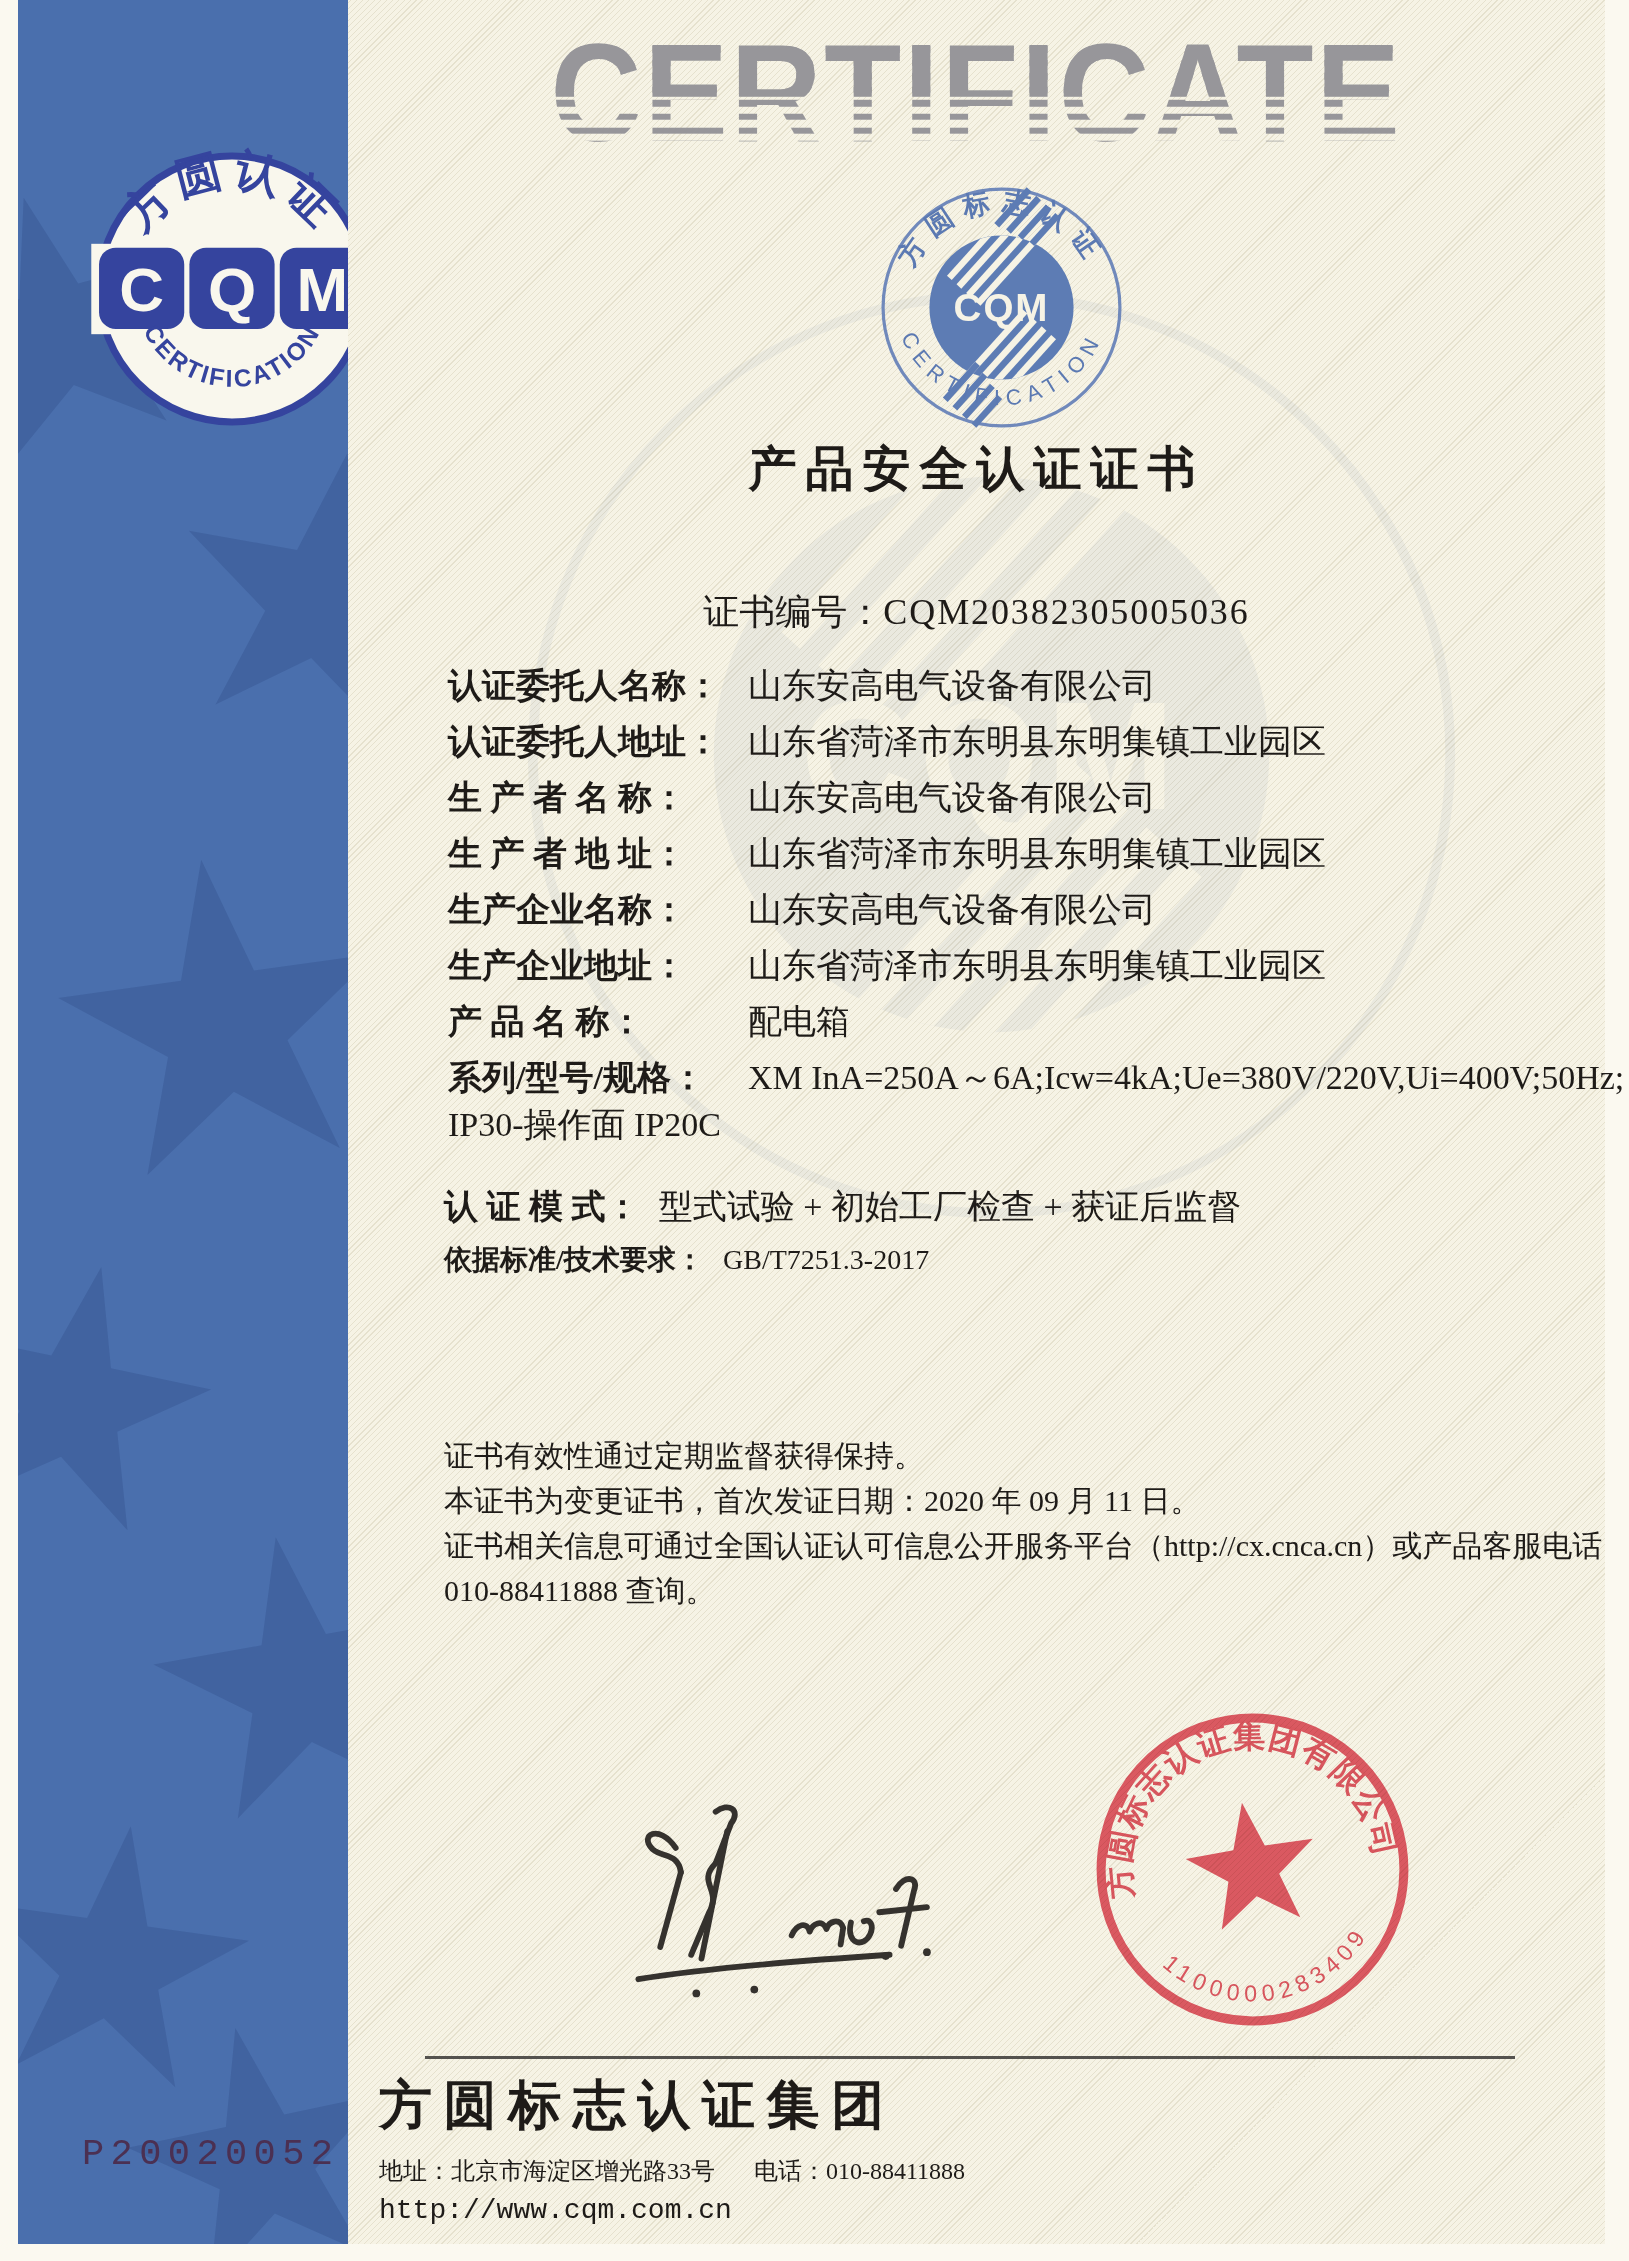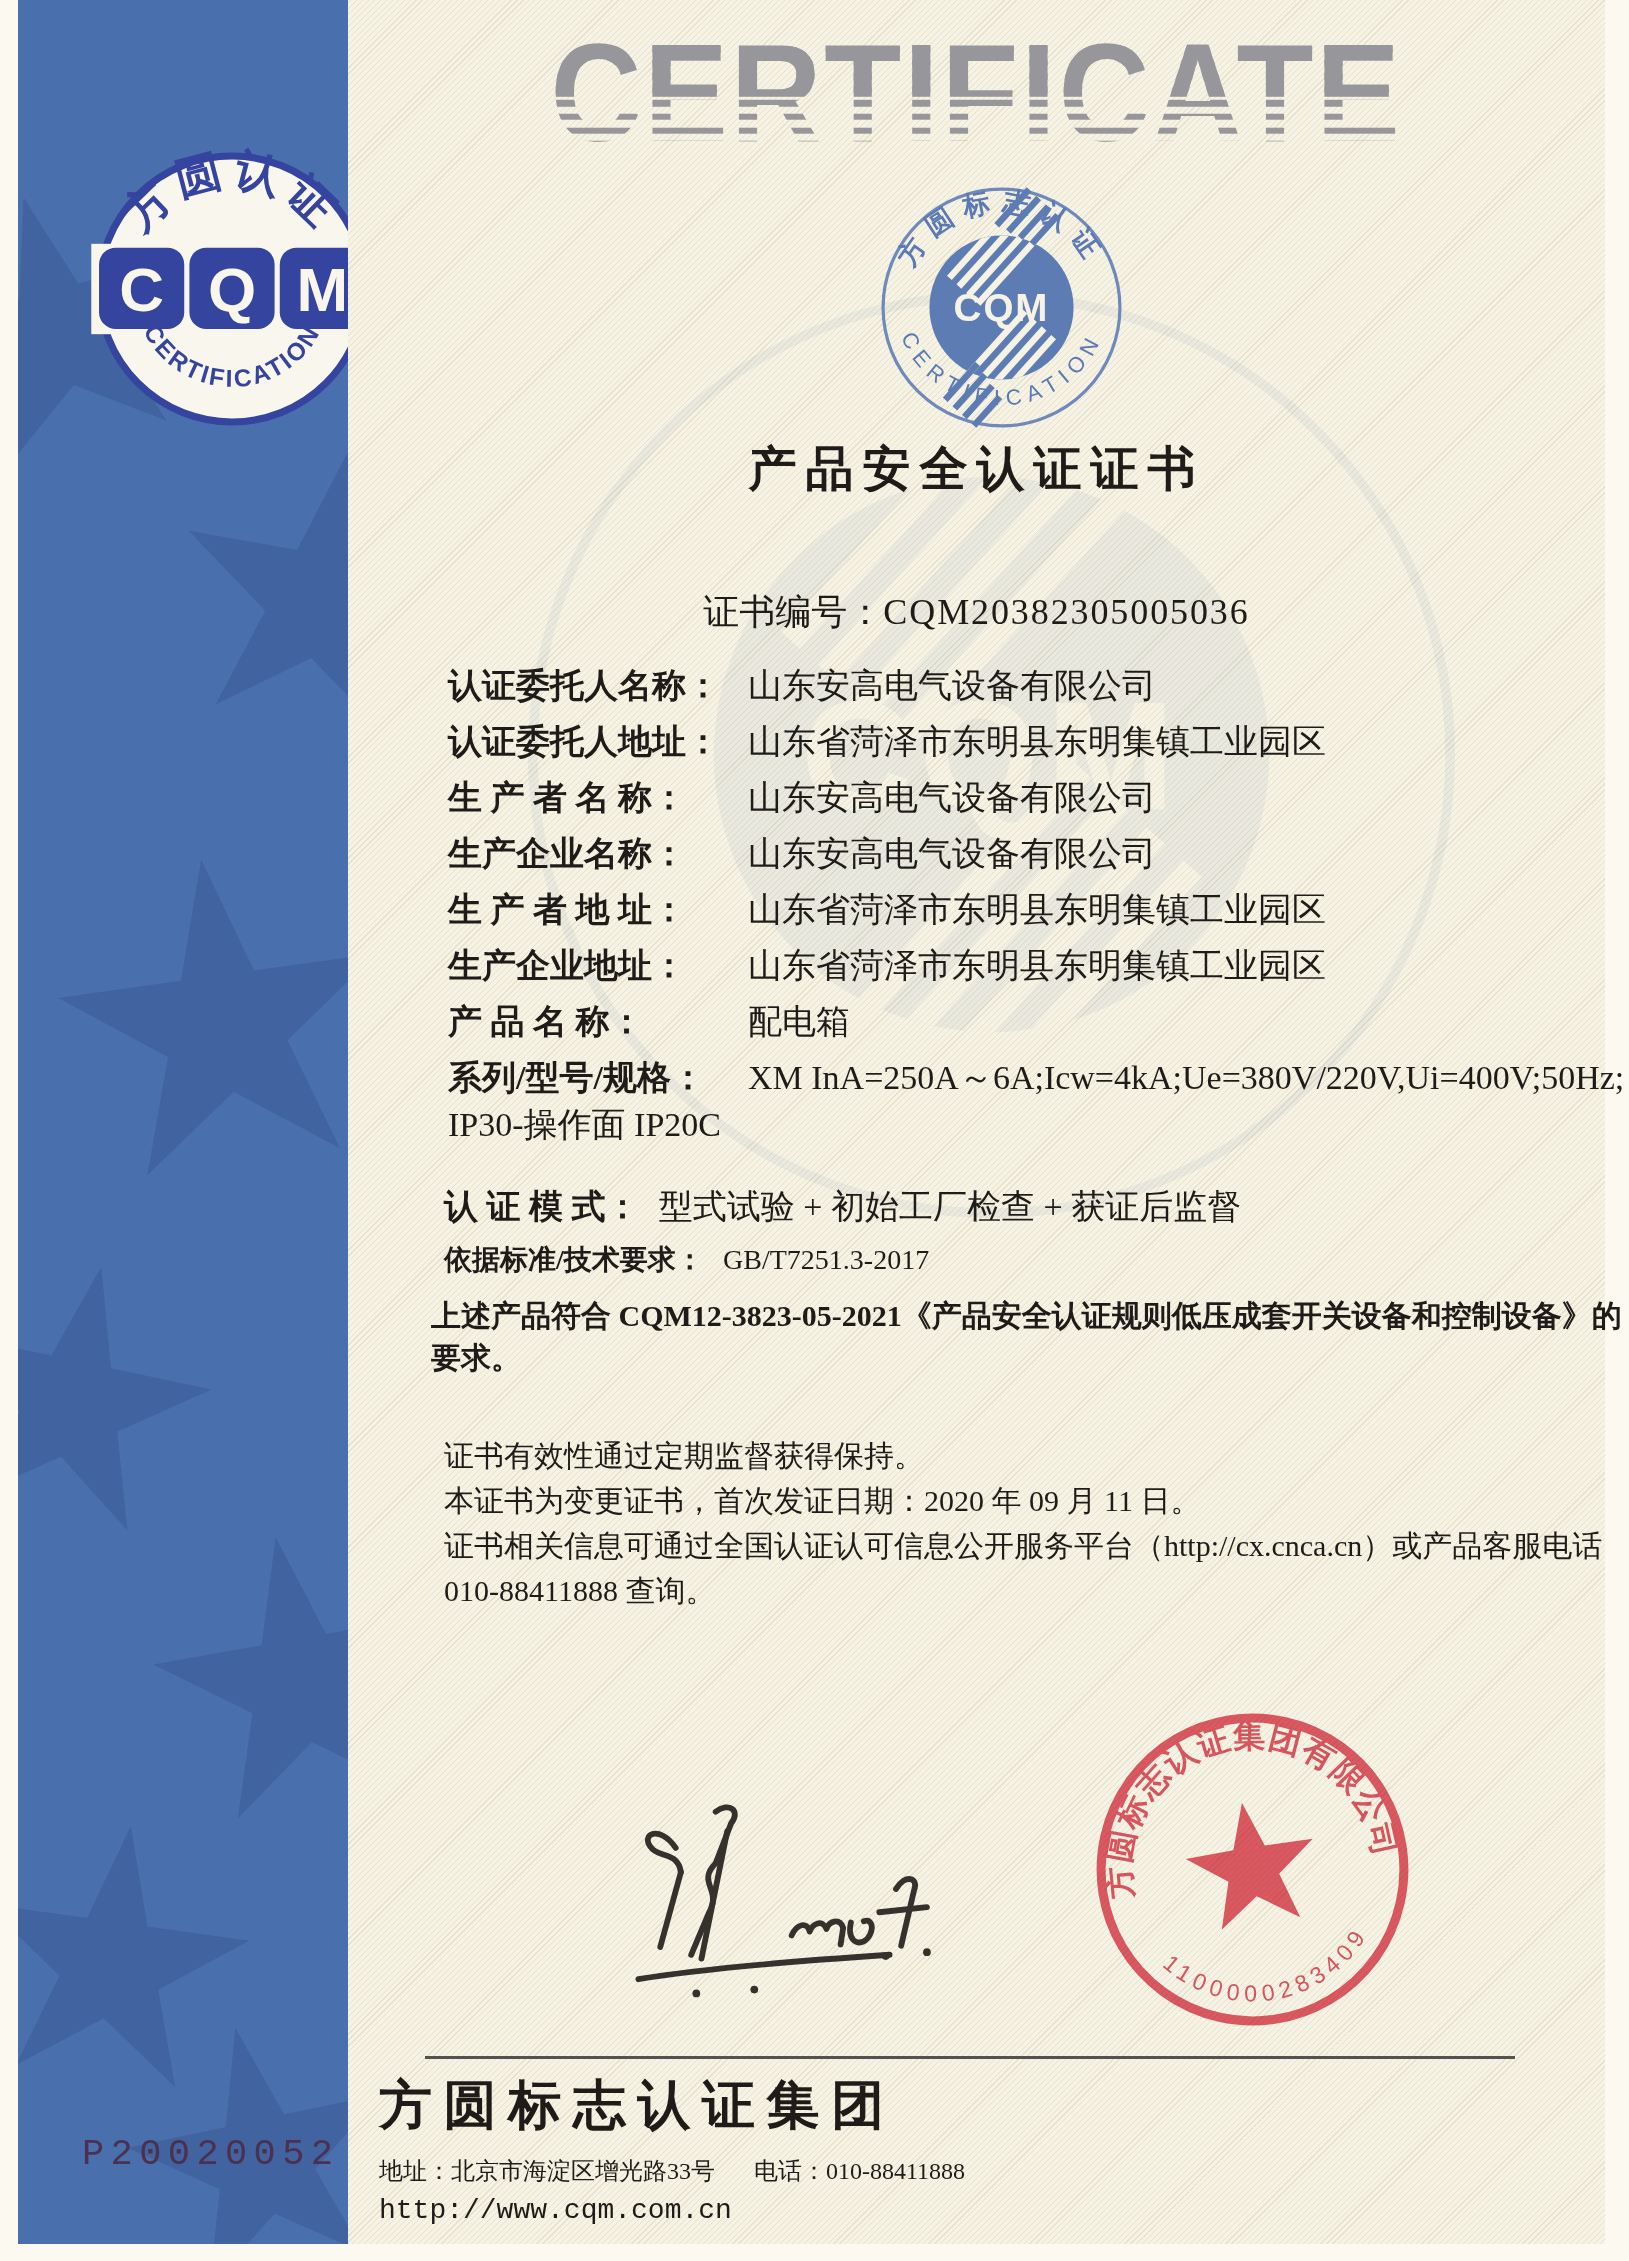--- a/index.html
+++ b/index.html
@@ -155,39 +155,35 @@
 
   <div class="doc-title">产品安全认证证书</div>
   <div class="cert-no">
     <span>证书编号：</span><span class="val">CQM20382305005036</span>
   </div>
 
   <div class="fields">
     <div class="row"><span class="flabel">认证委托人名称：</span><span>山东安高电气设备有限公司</span></div>
     <div class="row"><span class="flabel">认证委托人地址：</span><span>山东省菏泽市东明县东明集镇工业园区</span></div>
     <div class="row"><span class="flabel">生 产 者 名 称：</span><span>山东安高电气设备有限公司</span></div>
+    <div class="row"><span class="flabel">生 产 者 地 址：</span><span>山东省菏泽市东明县东明集镇工业园区</span></div>
     <div class="row"><span class="flabel">生产企业名称：</span><span>山东安高电气设备有限公司</span></div>
-    <div class="row"><span class="flabel">生 产 者 地 址：</span><span>山东省菏泽市东明县东明集镇工业园区</span></div>
     <div class="row"><span class="flabel">生产企业地址：</span><span>山东省菏泽市东明县东明集镇工业园区</span></div>
     <div class="row"><span class="flabel">产 品 名 称：</span><span>配电箱</span></div>
     <div class="row"><span class="flabel">系列/型号/规格：</span><span>XM InA=250A～6A;Icw=4kA;Ue=380V/220V,Ui=400V;50Hz;</span></div>
     <div class="spec-line2">IP30-操作面 IP20C</div>
   </div>
 
   <div class="mode-row">
     <span class="lbl">认 证 模 式：</span><span>型式试验 + 初始工厂检查 + 获证后监督</span>
   </div>
   <div class="std-row">
     <span class="lbl">依据标准/技术要求：</span><span>GB/T7251.3-2017</span>
   </div>
 
-  <div class="statement">
-    <div>上述产品符合 CQM12-3823-05-2021《产品安全认证规则低压成套开关设备和控制设备》的</div>
-    <div>要求。</div>
-  </div>
 
 
   <div class="notes">
     <div>证书有效性通过定期监督获得保持。</div>
     <div>本证书为变更证书，首次发证日期：2020 年 09 月 11 日。</div>
     <div>证书相关信息可通过全国认证认可信息公开服务平台（http://cx.cnca.cn）或产品客服电话</div>
     <div>010-88411888 查询。</div>
   </div>
 
   <svg class="signature" width="335" height="219" viewBox="0 0 520 340" fill="none" stroke="#35322e" stroke-width="9" stroke-linecap="round" stroke-linejoin="round">

